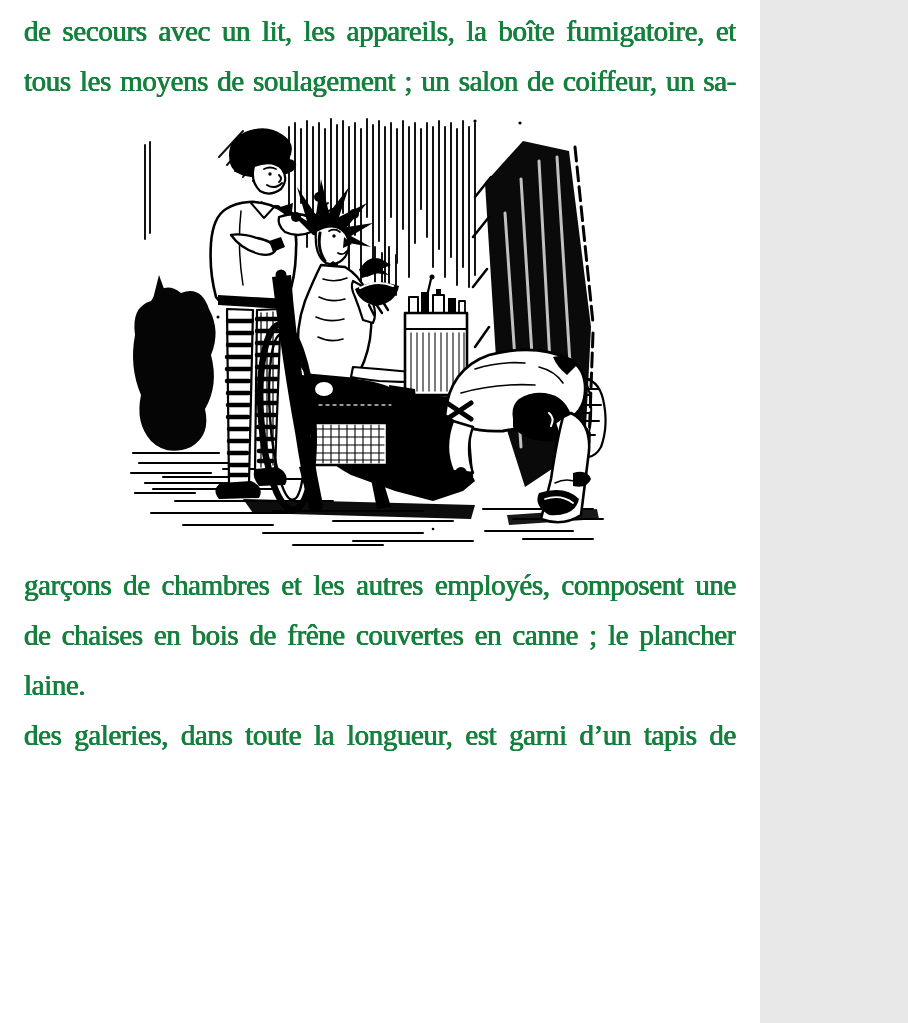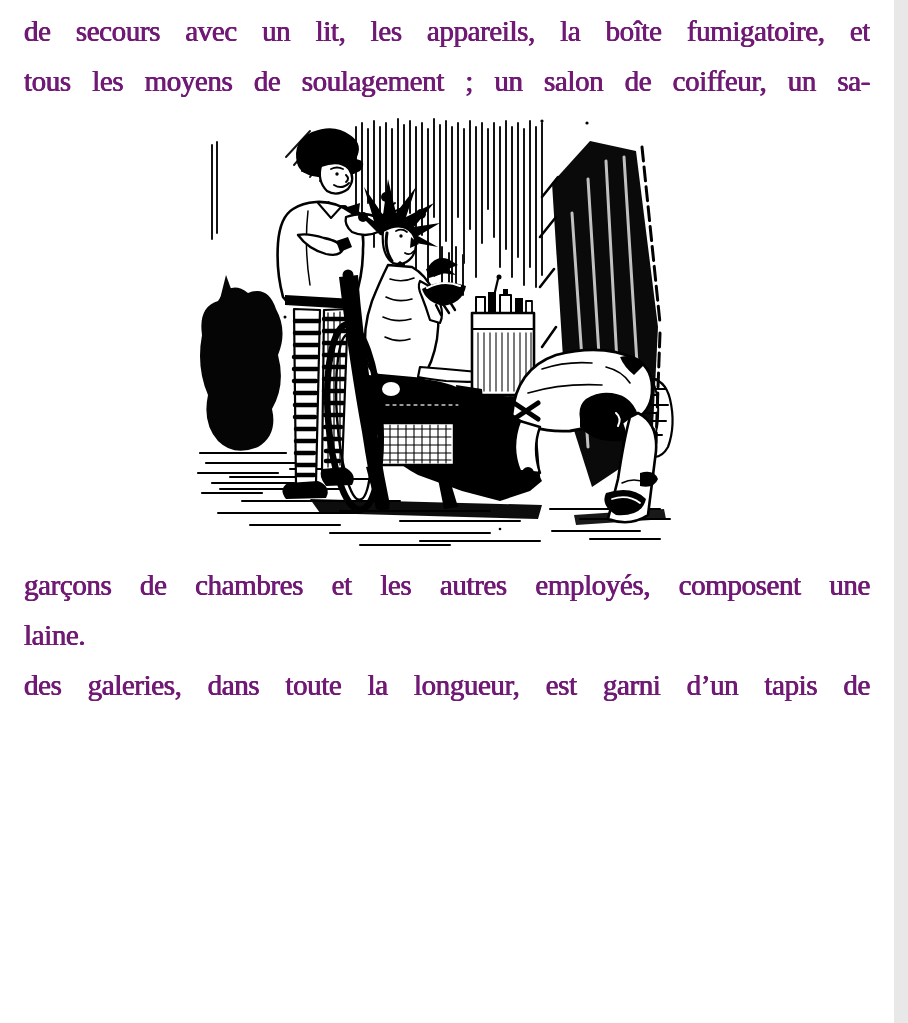--- a/index.html
+++ b/index.html
@@ -1,17 +1,17 @@
 <!DOCTYPE html>
 <html><head>
 <meta charset="utf-8">
 <style>
   html,body{margin:0;padding:0;background:#e8e8e8}
   .page{
-    position:relative;width:894px;height:1023px;background:#ffffff;color:#701a75;
+    position:relative;width:760px;height:1023px;background:#ffffff;color:#15803d;
     box-sizing:border-box;padding:6px 24px 0;overflow:hidden;
     font-family:"Liberation Serif","DejaVu Serif",serif;
   }
   .para{display:block}
   .line{
     font-size:29px;line-height:50px;height:50px;
     letter-spacing:-0.4px;
     text-align:justify;text-align-last:justify;
     text-shadow:.4px 0 currentColor,-.4px 0 currentColor;
     white-space:normal;overflow:hidden;
@@ -177,17 +177,18 @@
         <circle cx="352" cy="4" r="1.6"></circle>
         <circle cx="397" cy="6" r="1.6"></circle>
         <circle cx="95" cy="200" r="1.5"></circle>
         <circle cx="310" cy="412" r="1.3"></circle>
       </g>
     </svg>
   </figure>
 
   <div class="para para-bottom">
     <div class="line">garçons de chambres et les autres employés, composent une</div>
+    <div class="line">de chaises en bois de frêne couvertes en canne ; le plancher</div>
     <div class="line flush">laine.</div>
     <div class="line">des galeries, dans toute la longueur, est garni d’un tapis de</div>
   </div>
 
 </div>
 
 </body></html>

